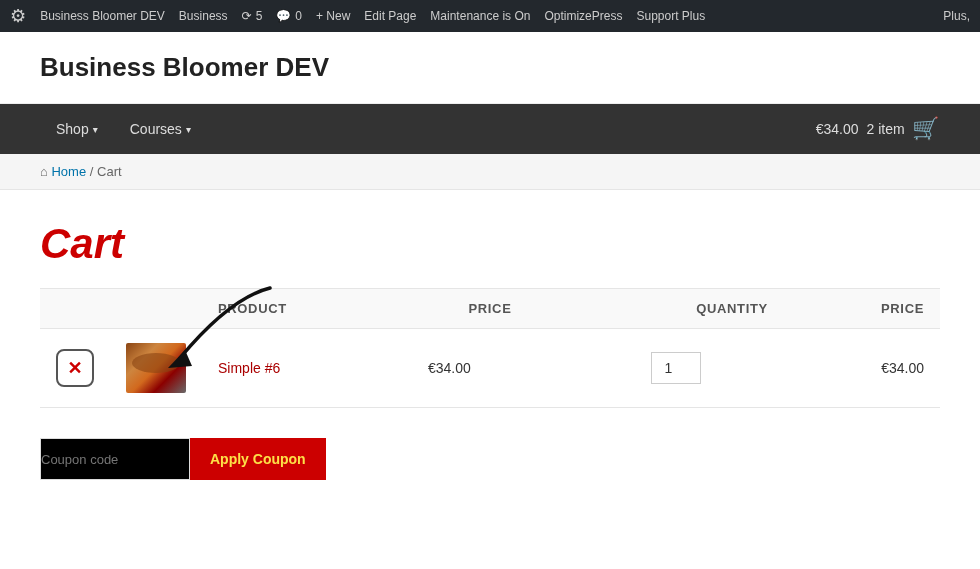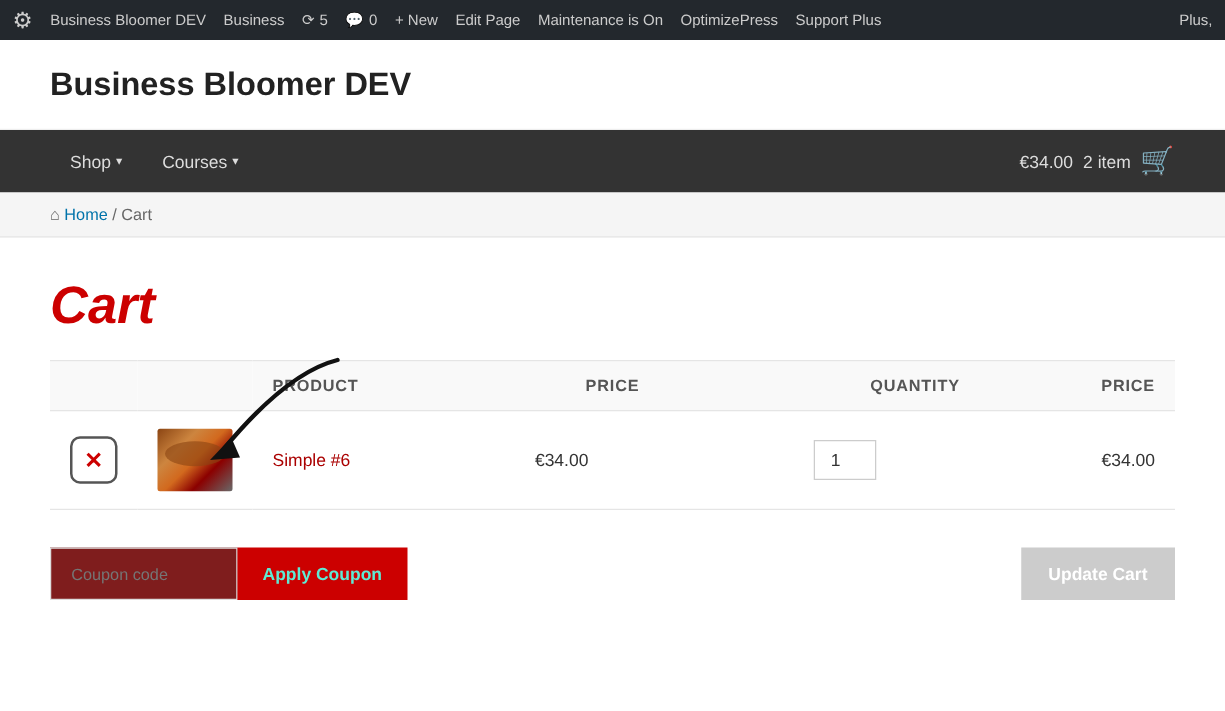--- a/index.html
+++ b/index.html
@@ -213,33 +213,33 @@
       justify-content: space-between;
       padding: 10px 0;
     }
     .coupon-form {
       display: flex;
       align-items: center;
       gap: 0;
     }
     .coupon-input {
       height: 42px;
-      padding: 0 16px;
+      padding: 0 0;
       border: 1px solid #ddd;
-      background: #7f1d1d;
+      background: #000000;
       font-size: 13px;
       color: #aaa;
       width: 150px;
       outline: none;
     }
     .apply-coupon-btn {
       height: 42px;
       padding: 0 20px;
       background: #cc0000;
-      color: #5eead4;
+      color: #fde047;
       border: none;
       font-size: 14px;
       font-weight: bold;
       cursor: pointer;
     }
 
     .update-cart-btn {
       height: 42px;
       padding: 0 22px;
       background: #ccc;
@@ -347,16 +347,15 @@
         </tr>
       </tbody>
     </table>
   </div>
 
   <div class="cart-actions">
     <div class="coupon-form">
       <input type="text" class="coupon-input" placeholder="Coupon code" style="">
       <button class="apply-coupon-btn">Apply Coupon</button>
     </div>
-    <button class="update-cart-btn">Update Cart</button>
   </div>
 
 </div>
 
 </body></html>

